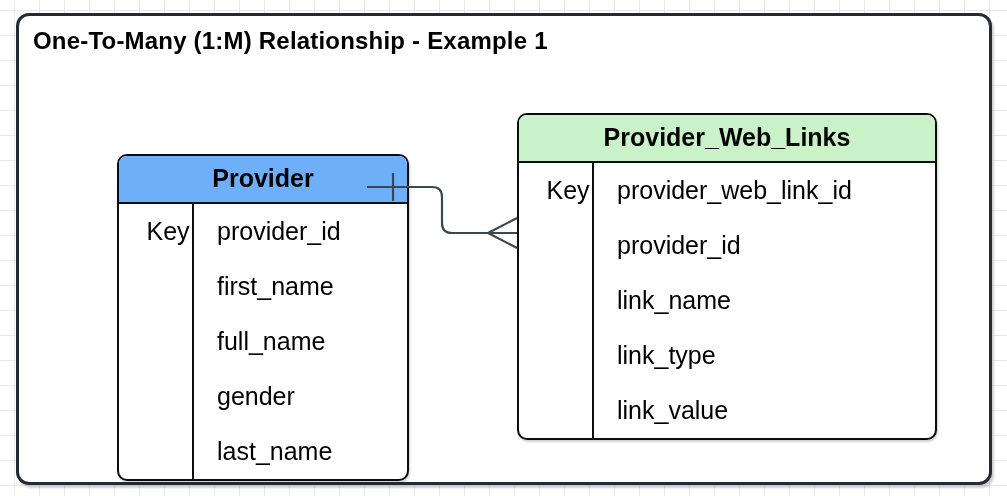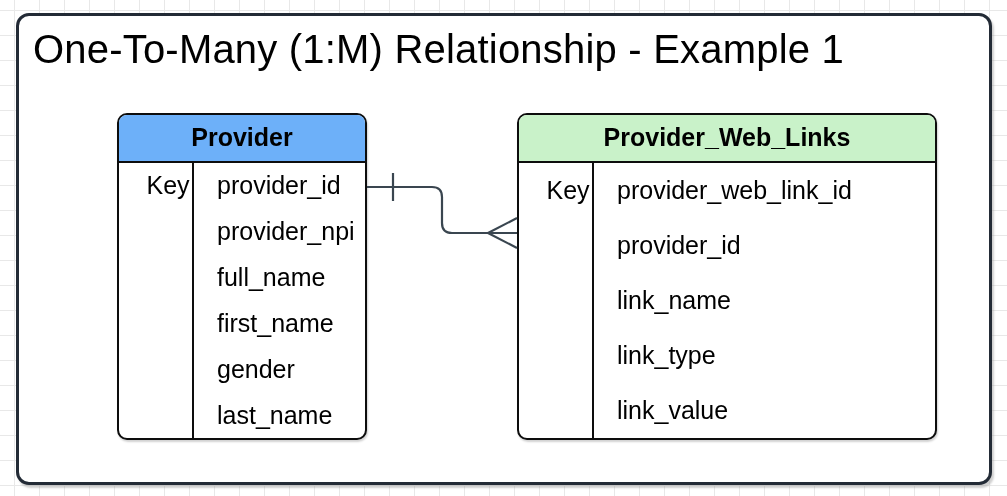--- a/index.html
+++ b/index.html
@@ -17,33 +17,33 @@
   }
   .frame {
     position:absolute; left:16px; top:13px; width:976px; height:472px;
     background:#ffffff;
     border:3.5px solid #232b36;
     border-radius:13px;
     box-shadow:2px 3px 2px rgba(150,150,150,0.45);
   }
   .title {
     position:absolute; left:33px; top:27px;
-    font-size:40px; font-weight:normal; letter-spacing:0.2px;
+    font-size:24px; font-weight:bold; letter-spacing:0.2px;
     white-space:nowrap;
   }
   .etable {
     position:absolute; top:113px; height:327px;
     background:#fff;
     border:2.5px solid #0d0d0d;
     border-radius:10px;
     display:flex; flex-direction:column;
     overflow:hidden;
     box-shadow:1px 2px 2px rgba(0,0,0,0.18);
   }
-  .etable.provider { left:117px; width:250px; }
+  .etable.provider { left:117px; width:292px;margin-top:41px; }
   .etable.weblinks { left:517px; width:420px; }
   .thead {
     flex:0 0 47.5px;
     display:flex; align-items:center; justify-content:center;
     font-weight:bold; font-size:25px;
     border-bottom:2.5px solid #0d0d0d;
   }
   .tbody { flex:1; display:flex; flex-direction:column; }
   .trow { flex:1; display:flex; align-items:stretch; font-size:25px; }
   .keycell {
@@ -67,29 +67,25 @@
 
 <div class="etable provider">
   <div class="thead" style="background-color: rgb(109, 176, 249);">Provider</div>
   <div class="tbody">
     <div class="trow">
       <div class="keycell">Key</div>
       <div class="fieldcell">provider_id</div>
     </div>
     <div class="trow">
       <div class="keycell"></div>
-      <div class="fieldcell">provider_npi</div>
+      <div class="fieldcell">first_name</div>
     </div>
     <div class="trow">
       <div class="keycell"></div>
       <div class="fieldcell">full_name</div>
-    </div>
-    <div class="trow">
-      <div class="keycell"></div>
-      <div class="fieldcell">first_name</div>
     </div>
     <div class="trow">
       <div class="keycell"></div>
       <div class="fieldcell">gender</div>
     </div>
     <div class="trow">
       <div class="keycell"></div>
       <div class="fieldcell">last_name</div>
     </div>
   </div>

